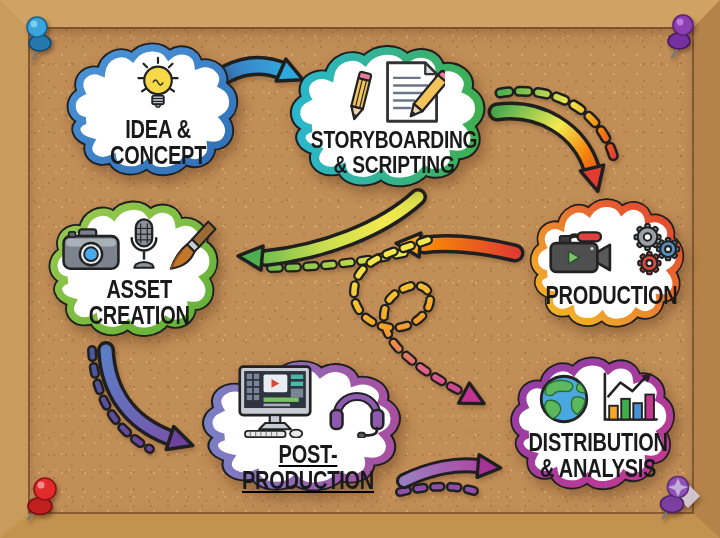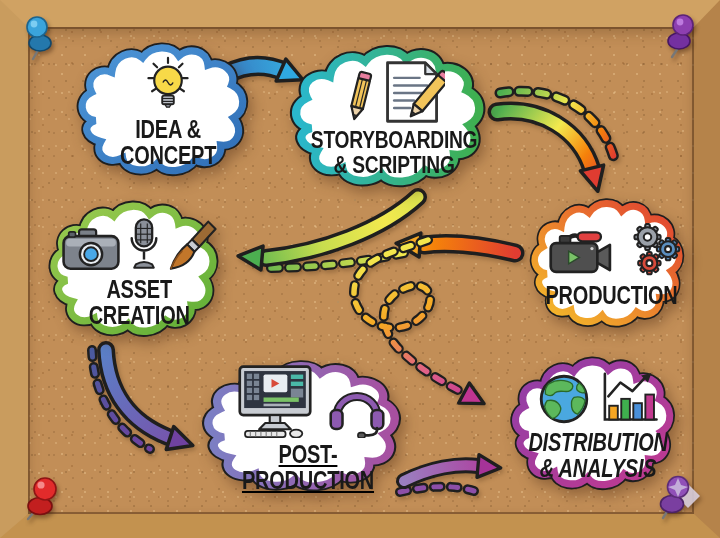--- a/index.html
+++ b/index.html
@@ -171,21 +171,21 @@
 
   <g>
     <path d="M 400,492 C 430,485 455,485 474,491" fill="none" stroke="#1f1f1f" stroke-width="10" stroke-linecap="round" stroke-dasharray="7 10"></path>
     <path d="M 400,492 C 430,485 455,485 474,491" fill="none" stroke="#8d4fa8" stroke-width="5" stroke-linecap="round" stroke-dasharray="7 10"></path>
     <path d="M 404,481 C 430,468 458,463 478,466" fill="none" stroke="#1f1f1f" stroke-width="16" stroke-linecap="round"></path>
     <path d="M 404,481 C 430,468 458,463 478,466" fill="none" stroke="url(#ag7)" stroke-width="10" stroke-linecap="round"></path>
     <use href="#arrow-head" transform="translate(478,466) rotate(5) scale(0.95)" fill="#a63398" stroke="#1f1f1f" stroke-width="3.5" stroke-linejoin="round"></use>
   </g>
 </svg>
 
-<div class="cloud-node" style="left:68px;top:34px;width:200px;height:155px;">
+<div class="cloud-node" style="left:58px;top:34px;width:200px;height:155px;">
   <svg class="cloud-svg" viewBox="0 0 220 170" preserveAspectRatio="none">
     <use href="#cloud-shape" fill="#fff" stroke="#1f1f1f" stroke-width="12"></use>
     <use href="#cloud-shape" fill="#fff" stroke="url(#cg1)" stroke-width="8"></use>
   </svg>
   <div class="cloud-content">
     <div class="icon-row">
       <svg width="58" height="58" viewBox="0 0 72 80">
         <g stroke="#222" stroke-width="3" stroke-linecap="round">
             <line x1="36" y1="4" x2="36" y2="11"></line>
             <line x1="16" y1="12" x2="21" y2="17"></line>
@@ -391,21 +391,21 @@
         <rect x="3" y="30" width="13" height="21" rx="5.5" fill="#8d5ab0" stroke="#222" stroke-width="2.8"></rect>
         <rect x="48" y="30" width="13" height="21" rx="5.5" fill="#8d5ab0" stroke="#222" stroke-width="2.8"></rect>
         <path d="M54,50 q1,8 -9,8 h-7" fill="none" stroke="#222" stroke-width="3" stroke-linecap="round"></path>
         <rect x="33" y="55" width="8" height="6" rx="3" fill="#5a5a5a" stroke="#222" stroke-width="1.8"></rect>
       </svg>
     </div>
     <div class="node-label" style="font-size:25px;">POST-PRODUCTION</div>
   </div>
 </div>
 
-<div class="cloud-node" style="left:502px;top:348px;width:192px;height:155px;font-style:italic;">
+<div class="cloud-node" style="left:502px;top:348px;width:192px;height:155px;">
   <svg class="cloud-svg" viewBox="0 0 220 170" preserveAspectRatio="none">
     <use href="#cloud-shape" fill="#fff" stroke="#1f1f1f" stroke-width="12"></use>
     <use href="#cloud-shape" fill="#fff" stroke="url(#cg6)" stroke-width="8"></use>
   </svg>
   <div class="cloud-content">
     <div class="icon-row" style="gap:7px;">
       <svg width="54" height="54" viewBox="0 0 64 64">
         <circle cx="32" cy="32" r="27" fill="#4aa8e0" stroke="#222" stroke-width="3.4"></circle>
         <path d="M14,14 q10,-6 22,-3 q8,2 6,8 q-2,5 -10,4 q-9,-1 -12,3 q-4,4 -10,0 q-1,-7 4,-12 Z" fill="#5cb85c" stroke="#2a6a2a" stroke-width="1.6"></path>
         <path d="M12,34 q8,-2 13,3 q5,5 2,11 q-3,6 -9,7 q-7,-6 -9,-14 q1,-5 3,-7 Z" fill="#5cb85c" stroke="#2a6a2a" stroke-width="1.6"></path>

